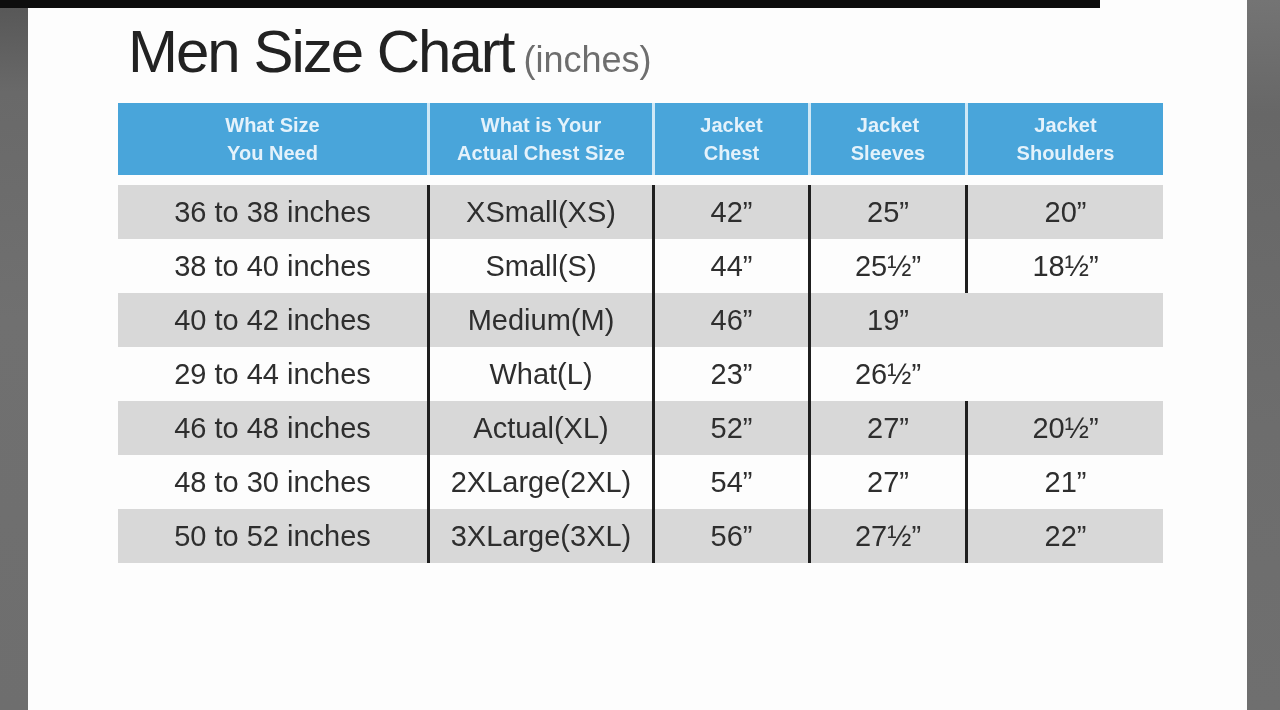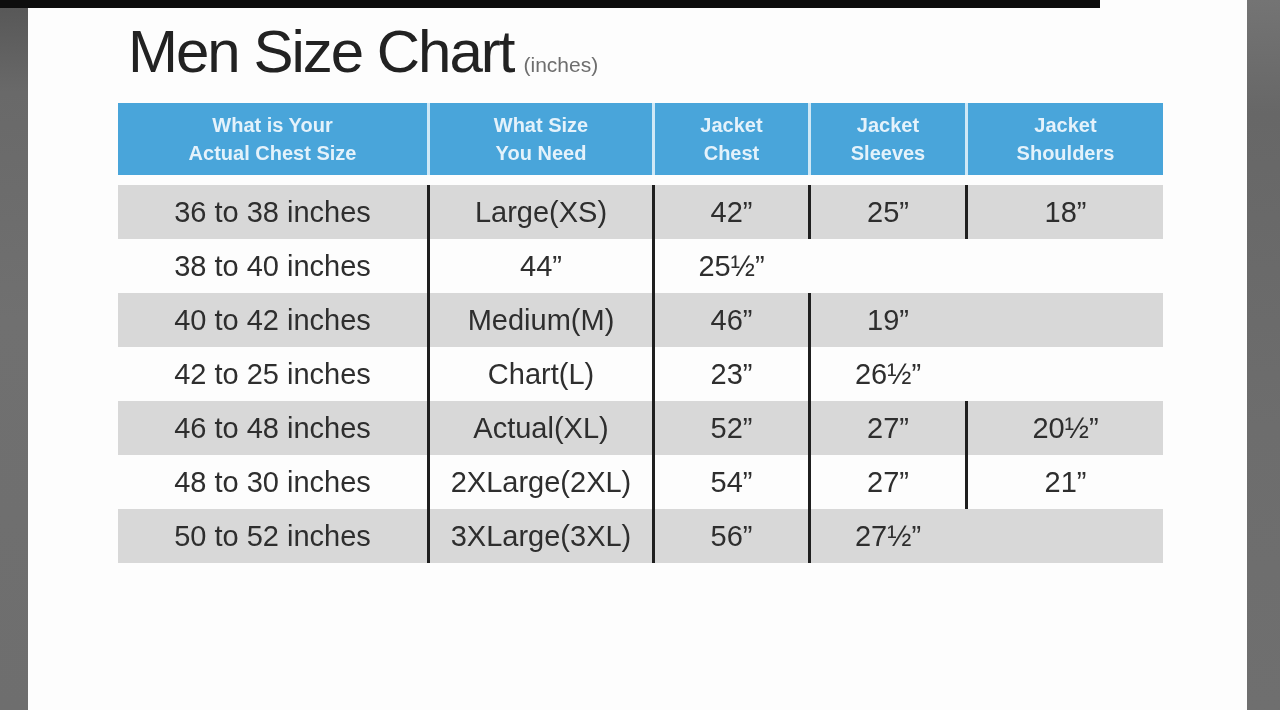--- a/index.html
+++ b/index.html
@@ -25,21 +25,21 @@
   .page{
     position:absolute;left:28px;top:8px;width:1219px;height:702px;
     background:#fdfdfd;
   }
   .title{
     position:absolute;left:100px;top:12px;
     font-size:60px;line-height:1.05;letter-spacing:-2px;
     color:#222222;white-space:nowrap;
   }
   .title .suffix{
-    font-size:21px;letter-spacing:0;color:#6e6e6e;margin-left:10px;
+    font-size:36px;letter-spacing:0;color:#6e6e6e;margin-left:10px;
   }
   .size-table{
     position:absolute;left:90px;top:95px;width:1045px;
   }
   .thead{
     display:grid;grid-template-columns:309px 225px 156px 157px 198px;
     height:72px;background:#49a5da;
   }
   .th{
     display:flex;flex-direction:column;align-items:center;justify-content:center;
@@ -70,67 +70,69 @@
 <div class="page">
 
   <div class="title">
     <span>Men Size Chart</span><span class="suffix">(inches)</span>
   </div>
 
   <div class="size-table">
 
     <div class="thead">
       <div class="th">
+        <span>What Size</span>
+        <span>You Need</span>
+      </div>
+      <div class="th">
         <span>What is Your</span>
         <span>Actual Chest Size</span>
-      </div>
-      <div class="th">
-        <span>What Size</span>
-        <span>You Need</span>
       </div>
       <div class="th">
         <span>Jacket</span>
         <span>Chest</span>
       </div>
       <div class="th">
         <span>Jacket</span>
         <span>Sleeves</span>
       </div>
       <div class="th">
         <span>Jacket</span>
         <span>Shoulders</span>
       </div>
     </div>
 
     <div class="tbody">
 
       <div class="tr alt">
         <div class="td">36 to 38 inches</div>
-        <div class="td">Large(XS)</div>
+        <div class="td">XSmall(XS)</div>
         <div class="td">42”</div>
         <div class="td">25”</div>
-        <div class="td">18”</div>
+        <div class="td">20”</div>
       </div>
 
       <div class="tr">
         <div class="td">38 to 40 inches</div>
+        <div class="td">Small(S)</div>
         <div class="td">44”</div>
         <div class="td">25½”</div>
+        <div class="td">18½”</div>
       </div>
 
       <div class="tr alt">
         <div class="td">40 to 42 inches</div>
         <div class="td">Medium(M)</div>
         <div class="td">46”</div>
         <div class="td">19”</div>
       </div>
 
       <div class="tr">
-        <div class="td">42 to 25 inches</div>
-        <div class="td">Chart(L)</div>
+        <div class="td">29 to 44 inches</div>
+        <div class="td">What(L)</div>
         <div class="td">23”</div>
         <div class="td">26½”</div>
       </div>
 
       <div class="tr alt">
         <div class="td">46 to 48 inches</div>
         <div class="td">Actual(XL)</div>
         <div class="td">52”</div>
         <div class="td">27”</div>
         <div class="td">20½”</div>
@@ -142,17 +144,18 @@
         <div class="td">54”</div>
         <div class="td">27”</div>
         <div class="td">21”</div>
       </div>
 
       <div class="tr alt">
         <div class="td">50 to 52 inches</div>
         <div class="td">3XLarge(3XL)</div>
         <div class="td">56”</div>
         <div class="td">27½”</div>
+        <div class="td">22”</div>
       </div>
 
     </div>
   </div>
 </div>
 
 </body></html>

